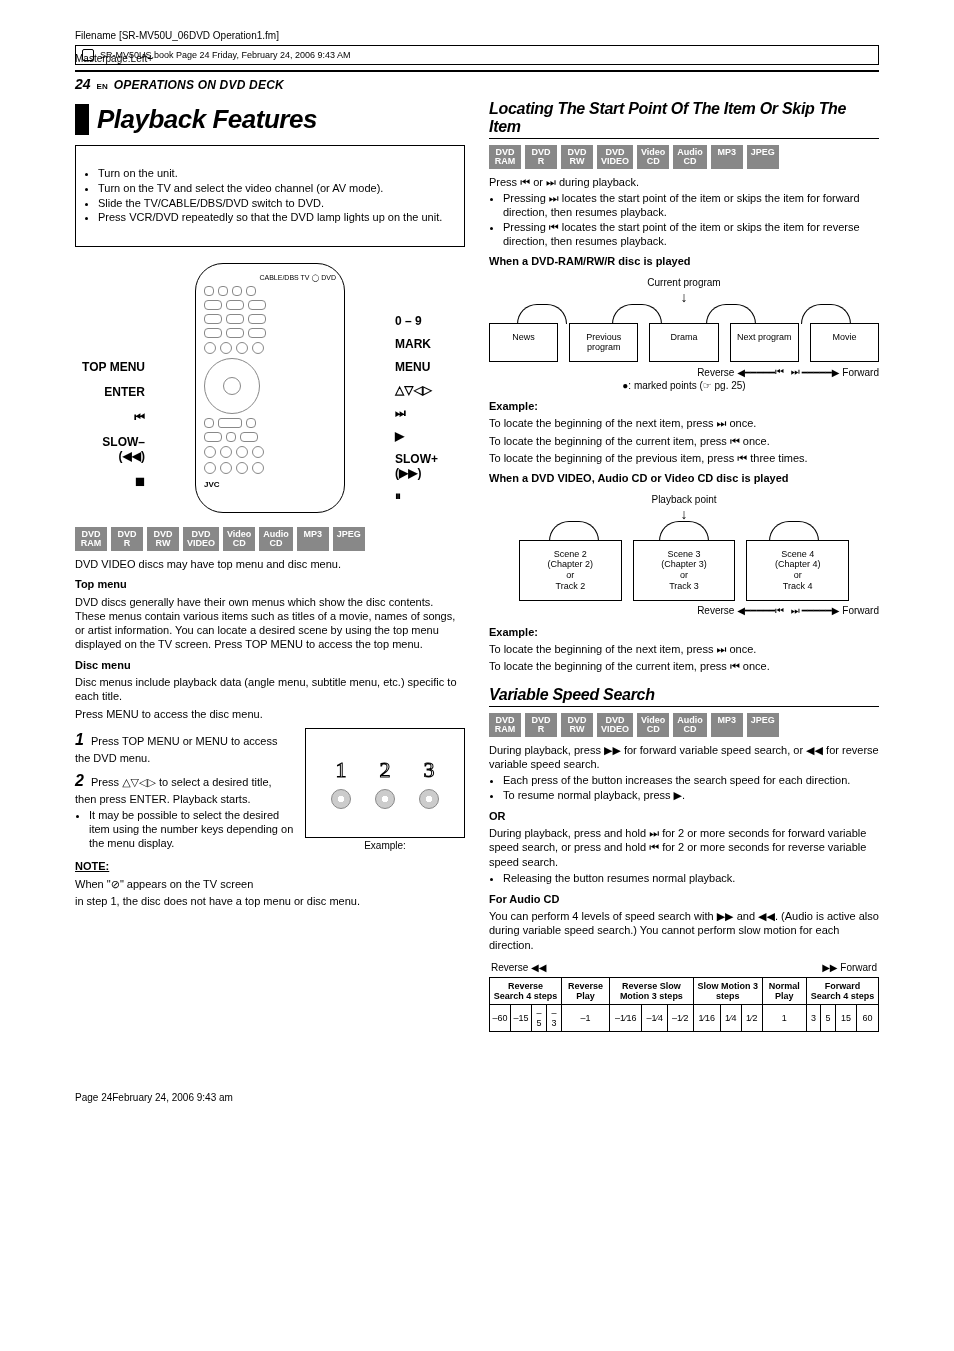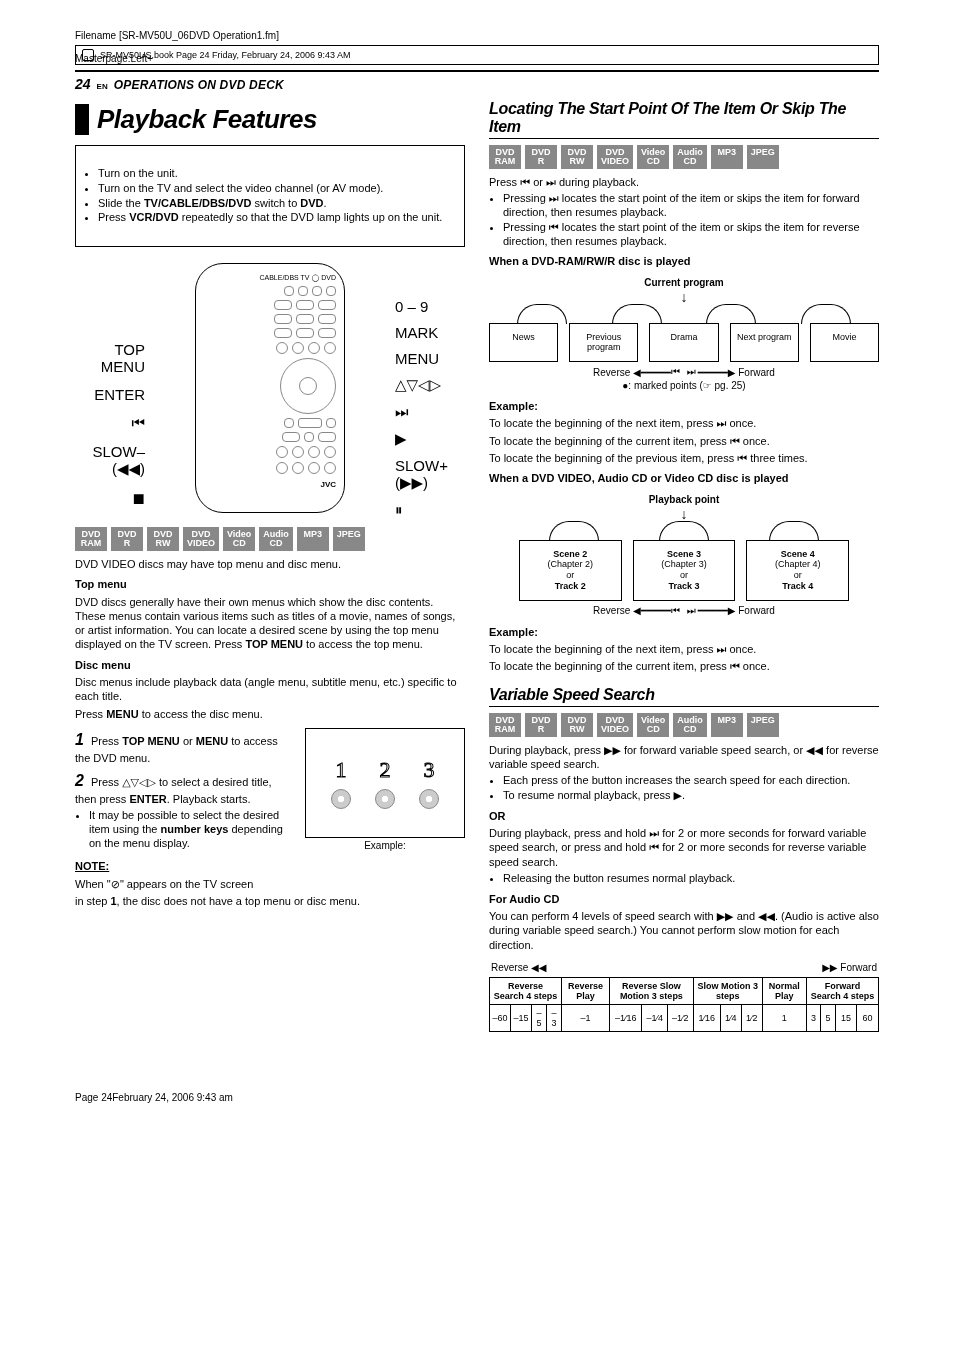--- a/index.html
+++ b/index.html
@@ -29,51 +29,51 @@
   .stepnum{font-family:"Arial Black",Arial,sans-serif;font-style:italic;font-size:16px;font-weight:900;margin-right:4px}
   .note-hd{font-weight:900;text-decoration:underline;margin-top:8px}
   .row{display:flex;gap:10px}
   .row .txt{flex:1}
   .example-box{border:1px solid #000;width:160px;height:110px;display:flex;flex-direction:column;align-items:center;justify-content:space-around;padding:10px;margin-top:4px}
   .ex-items{display:flex;gap:24px}
   .ex-item{display:flex;flex-direction:column;align-items:center;gap:6px}
   .outline-num{font-size:22px;font-family:Georgia,serif;-webkit-text-stroke:1px #000;color:#fff}
   .disc-ico{width:20px;height:20px;border-radius:50%;border:1px solid #888;background:radial-gradient(circle,#fff 0 25%,#ccc 26% 100%)}
   .ex-label{font-size:10px;text-align:center;margin-top:2px}
-  .remote{width:150px;height:250px;border:1px solid #000;border-radius:28px;margin:6px auto 8px;display:flex;flex-direction:column;align-items:flex-end;padding:10px 8px;gap:4px}
+  .remote{width:150px;height:250px;border:1px solid #000;border-radius:28px;margin:6px auto 8px;display:flex;flex-direction:column;align-items:flex-start;padding:10px 8px;gap:4px}
   .rrow{display:flex;gap:4px;justify-content:center}
   .rbtn{width:18px;height:10px;border:1px solid #888;border-radius:4px}
   .rbtn.sq{width:10px;height:10px}
   .rbtn.round{width:12px;height:12px;border-radius:50%}
   .dpad{width:56px;height:56px;border:1px solid #888;border-radius:50%;position:relative}
   .dpad::after{content:"";position:absolute;inset:18px;border:1px solid #888;border-radius:50%}
   .big-rect{width:24px;height:10px;border:1px solid #888;border-radius:3px}
   .jvc{font-size:8px;font-weight:700;margin-top:2px}
   .lbl-wrap{display:flex;align-items:center;justify-content:center;gap:6px}
-  .lbl-left,.lbl-right{font-size:15px;font-weight:400;width:70px}
+  .lbl-left,.lbl-right{font-size:12px;font-weight:700;width:70px}
   .lbl-left{text-align:right}
   .lbl-right{text-align:left}
   
   .diagram{border:0;margin:8px 0;font-size:10px}
   .prog-row{display:flex;gap:11px}
   .prog-cell{border:1px solid #000;padding:8px 4px;text-align:center;flex:1;font-size:9px;line-height:1.2}
   .arcs{display:flex;justify-content:space-around;margin:0 6px -1px}
   .arc{width:50px;height:20px;border:1px solid #000;border-bottom:none;border-radius:50px 50px 0 0}
   .ctr-label{text-align:center;font-size:10px;margin-bottom:2px}
   .arrow-down{text-align:center;font-size:14px;margin:-1px 0}
-  .rev-fwd{display:flex;justify-content:center;align-items:center;margin-top:4px;font-size:10px}
+  .rev-fwd{display:flex;justify-content:flex-end;align-items:center;margin-top:4px;font-size:10px}
   .rev-fwd .mid{letter-spacing:2px}
   .marked{text-align:center;margin-top:2px}
   
   .speed-hdr{display:flex;justify-content:space-between;font-size:10px;margin:10px 2px 4px}
   table.speed{border-collapse:collapse;width:100%;font-size:9px;text-align:center}
   table.speed td,table.speed th{border:1px solid #000;padding:3px 2px}
   .ftr{display:flex;font-size:10px;margin-top:60px}
   .tri{font-family:Arial}
-  b{font-weight:700}
+  b{font-weight:400}
   .glyph{font-family:Arial}
 </style>
 </head>
 <body>
 
 <div class="top-meta">Filename [SR-MV50U_06DVD Operation1.fm]</div>
 <div class="book-line">
     <span>SR-MV50US.book  Page 24  Friday, February 24, 2006  9:43 AM</span>
   </div>
 <div class="master">Masterpage:Left+</div>

